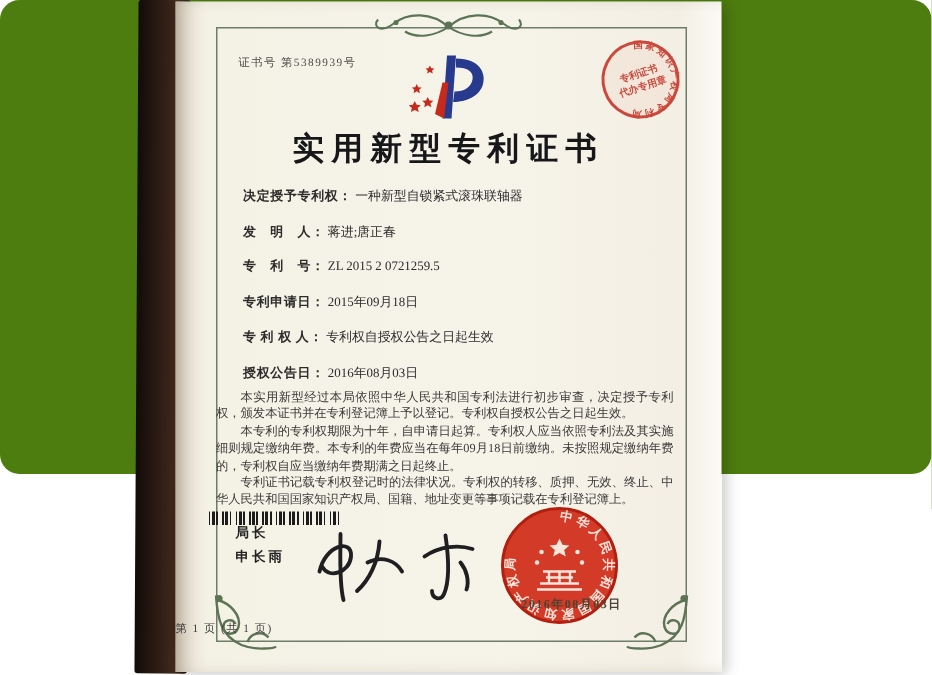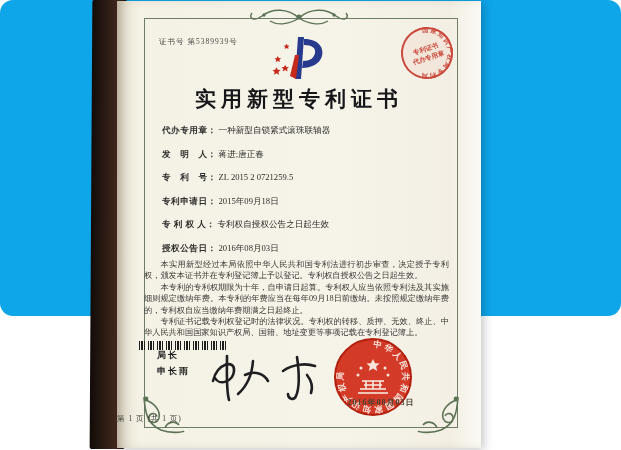--- a/index.html
+++ b/index.html
@@ -1,18 +1,18 @@
 <!DOCTYPE html>
 <html><head>
 <meta charset="utf-8">
 <style>
   * { margin:0; padding:0; box-sizing:border-box; }
   html,body { width:621px; height:450px; background:#ffffff; overflow:hidden;
               font-family:"Liberation Serif", serif; }
-  .photo { position:relative; width:621px; height:316px; background:#0ea5e9;border-radius:13px; }
+  .photo { position:relative; width:621px; height:316px; background:#4d7c0f;border-radius:13px; }
 
   
   .spine { position:absolute; left:91px; top:0; width:35px; height:449px;
            background:linear-gradient(90deg,#120b08 0%,#2e1d15 45%,#43291e 75%,#1c110c 100%);
            transform:rotate(0.35deg); border-radius:2px; }
 
   
   .paper { position:absolute; left:117px; top:1px; width:364px; height:447px;
            background:linear-gradient(90deg,#e9e4d4 0%,#f4f1e5 6%,#f6f3e9 60%,#f3efe4 92%,#fbfaf4 100%);
            box-shadow:3px 2px 9px rgba(0,0,0,0.22), inset 10px 0 14px -8px rgba(70,45,25,0.45); }
@@ -125,21 +125,21 @@
         <path d="M12 22 l1.5 3 3.3 .3 -2.5 2.2 .8 3.2 -3.1 -1.7 -3 1.7 .7 -3.2 -2.4 -2.2 3.2 -.3 Z" transform="scale(0.7) translate(2,8)"></path>
         <path d="M20 30 l1.5 3 3.3 .3 -2.5 2.2 .8 3.2 -3.1 -1.7 -3 1.7 .7 -3.2 -2.4 -2.2 3.2 -.3 Z" transform="scale(0.78) translate(2,8)"></path>
         <path d="M10 38 l1.5 3 3.3 .3 -2.5 2.2 .8 3.2 -3.1 -1.7 -3 1.7 .7 -3.2 -2.4 -2.2 3.2 -.3 Z" transform="scale(0.85)"></path>
       </g>
     </svg>
 
     <div class="title">实用新型专利证书</div>
 
     <div class="fields">
       <div class="field-row">
-        <span class="lbl">代办专用章：</span><span class="val">一种新型自锁紧式滚珠联轴器</span>
+        <span class="lbl">决定授予专利权：</span><span class="val">一种新型自锁紧式滚珠联轴器</span>
       </div>
       <div class="field-row">
         <span class="lbl">发　明　人：</span><span class="val">蒋进;唐正春</span>
       </div>
       <div class="field-row">
         <span class="lbl">专　利　号：</span><span class="val">ZL 2015 2 0721259.5</span>
       </div>
       <div class="field-row">
         <span class="lbl">专利申请日：</span><span class="val">2015年09月18日</span>
       </div>

